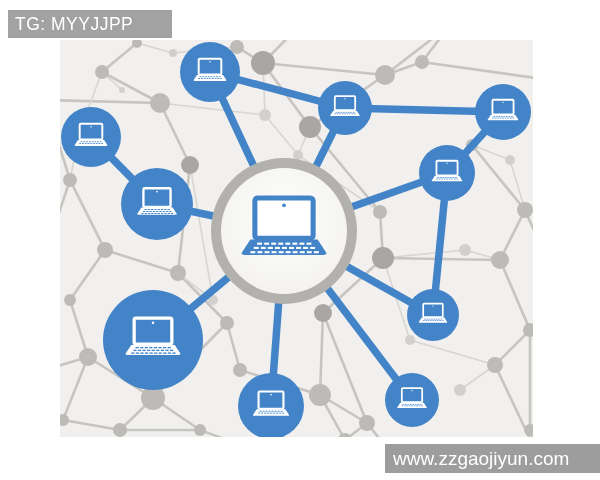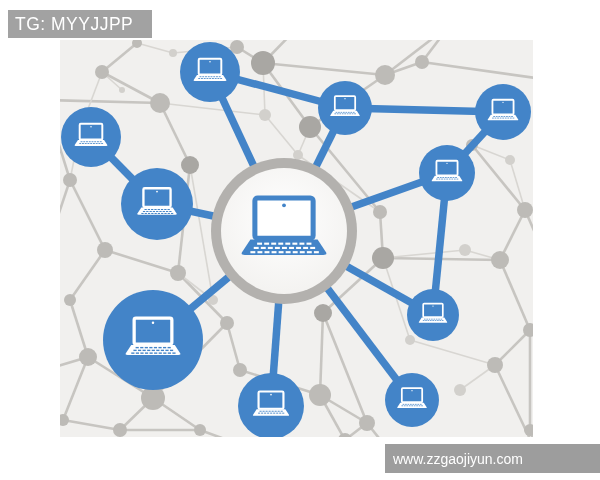--- a/index.html
+++ b/index.html
@@ -1,22 +1,22 @@
 <!DOCTYPE html>
 <html><head>
 <meta charset="utf-8">
 <style>
   html,body{margin:0;padding:0;background:#ffffff;width:600px;height:480px;overflow:hidden;
     font-family:"Liberation Sans", sans-serif;}
   .stage{position:relative;width:600px;height:480px;background:#ffffff;}
   .photo{position:absolute;left:60px;top:40px;width:473px;height:397px;background:#f1f0ee;overflow:hidden;}
   .photo svg{display:block;}
   .wm{position:absolute;color:#ffffff;display:flex;align-items:center;box-sizing:border-box;}
-  .wm-top{left:8px;top:10px;width:144px;height:28px;background:#a2a2a2;font-size:17.5px;padding-left:7px;letter-spacing:0.5px;text-align:right;}
-  .wm-bottom{left:385px;top:444px;width:215px;height:29px;background:#9d9d9d;font-size:14px;padding-left:8px;}
+  .wm-top{left:8px;top:10px;width:164px;height:28px;background:#a2a2a2;font-size:17.5px;padding-left:7px;letter-spacing:0.5px;text-align:right;}
+  .wm-bottom{left:385px;top:444px;width:215px;height:29px;background:#9d9d9d;font-size:19px;padding-left:8px;}
 </style>
 </head>
 <body>
 
 <div class="stage">
 
   <div class="photo" style="background: rgb(241, 240, 238);">
     <svg id="netsvg" width="473" height="397" viewBox="0 0 473 397" xmlns="http://www.w3.org/2000/svg">
         <defs>
           <radialGradient id="hubg" cx="50%" cy="42%" r="60%">

